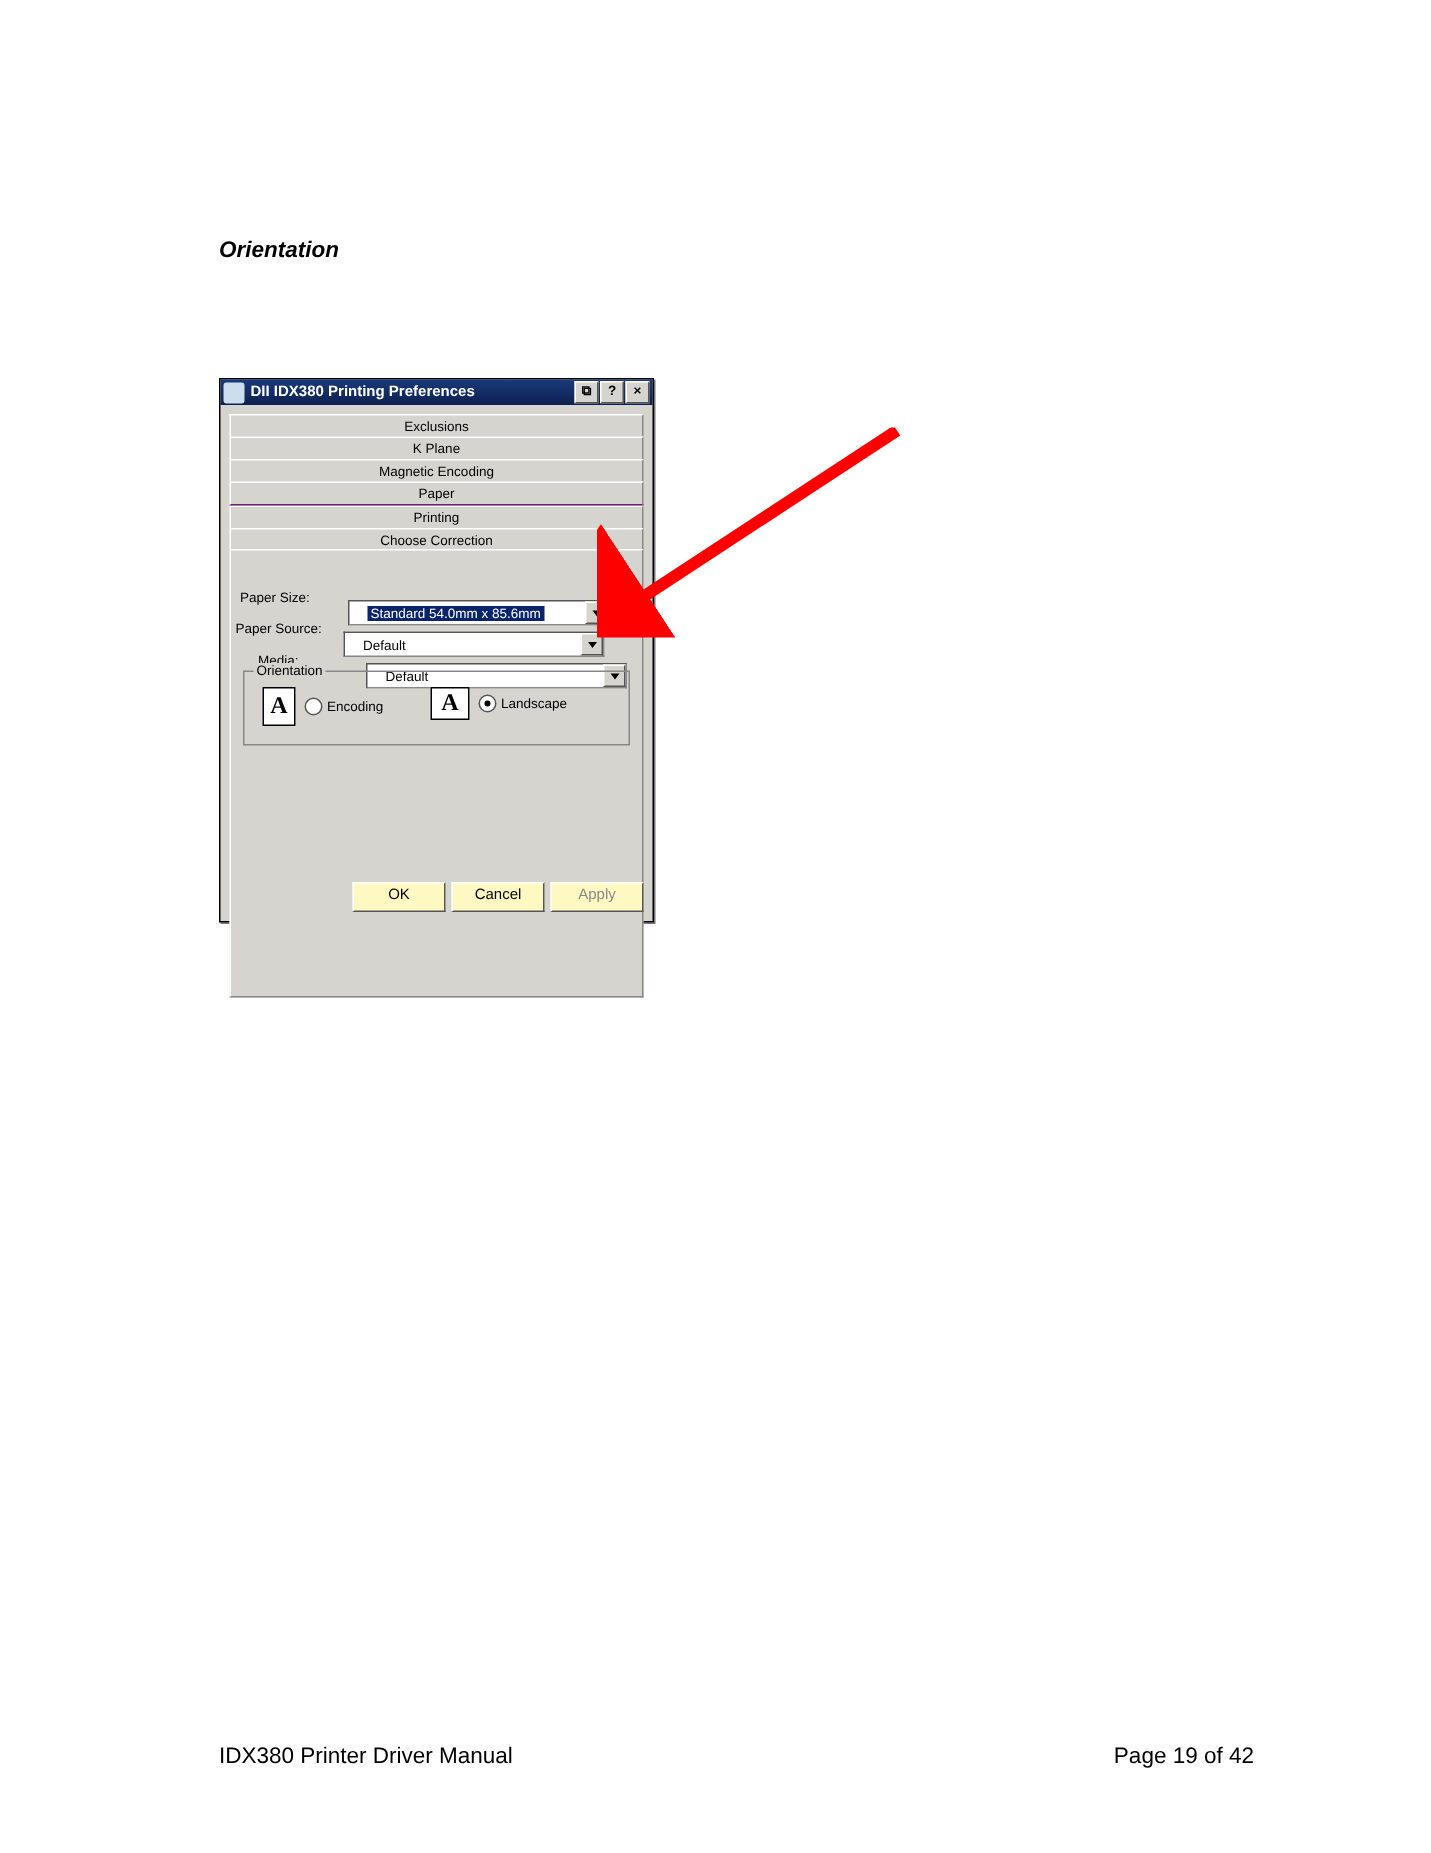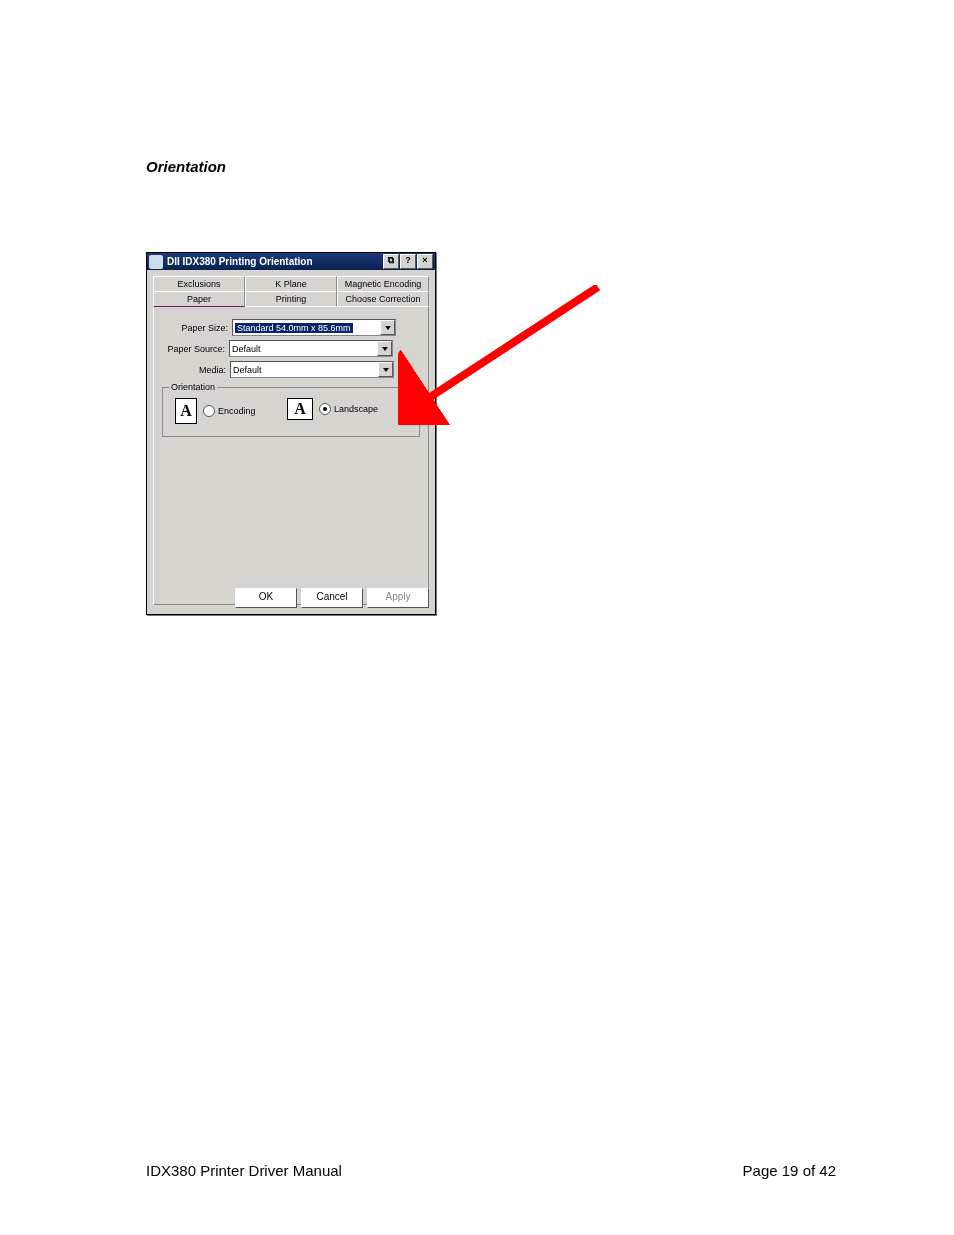--- a/index.html
+++ b/index.html
@@ -72,20 +72,21 @@
   color: #000;
   font-weight: bold;
   font-size: 9px;
 }
 .tab-area {
   position: relative;
   margin: 6px 6px 0 6px;
 }
 .tab-row {
   display: flex;
+  flex-direction: column;
 }
 .tab {
   flex: 1;
   height: 14px;
   background: #d6d4cf;
   border: 1px solid #fff;
   border-right-color: #888;
   border-bottom: none;
   text-align: center;
   line-height: 14px;
@@ -105,36 +106,37 @@
   position: relative;
   margin-top: -1px;
 }
 .field-row {
   position: absolute;
   display: flex;
   align-items: center;
 }
 .field-label {
   width: 68px;
-  text-align: right;
+  text-align: left;
   font-size: 9px;
   padding-right: 4px;
 }
 .field-dropdown {
   width: 160px;
   height: 15px;
   background: #fff;
   border: 1px solid #888;
   border-top-color: #555;
   border-left-color: #555;
   display: flex;
   align-items: center;
-  padding-left: 2px;
-  font-size: 9px;
-  position: relative;
+  padding-left: 12px;
+  font-size: 9px;
+  position: relative;
+  margin-top: 21px;
 }
 .field-dropdown.selected-blue .dd-text {
   background: #0a246a;
   color: #fff;
   padding: 0 2px;
 }
 .dd-arrow {
   position: absolute;
   right: 0;
   top: 0;
@@ -218,21 +220,21 @@
 .button-bar {
   position: absolute;
   bottom: 6px;
   right: 6px;
   display: flex;
   gap: 4px;
 }
 .btn {
   width: 60px;
   height: 18px;
-  background: #ffffff;
+  background: #fef9c3;
   border: 1px solid #fff;
   border-right-color: #555;
   border-bottom-color: #555;
   text-align: center;
   line-height: 16px;
   font-size: 10px;
 }
 .btn.disabled { color: #888; }
 .arrow-annot {
   position: absolute;
@@ -253,21 +255,21 @@
 </head>
 <body>
 
 <div class="page">
   <p class="section-title">Orientation</p>
 </div>
 
 <div class="dialog">
   <div class="titlebar">
     <span class="tb-icon"></span>
-    <span class="tb-title">DII IDX380  Printing Orientation</span>
+    <span class="tb-title">DII IDX380  Printing Preferences</span>
     <span class="tb-btn">⧉</span>
     <span class="tb-btn">?</span>
     <span class="tb-btn">×</span>
   </div>
 
   <div class="tab-area">
     <div class="tab-row">
       <div class="tab">Exclusions</div>
       <div class="tab">K Plane</div>
       <div class="tab">Magnetic Encoding</div>
@@ -289,21 +291,21 @@
       </div>
 
       <div class="field-row" style="top:33px; left:3px;">
         <div class="field-label">Paper Source:</div>
         <div class="field-dropdown">
           <span class="dd-text">Default</span>
           <span class="dd-arrow"></span>
         </div>
       </div>
 
-      <div class="field-row" style="top:54px; left:4px;">
+      <div class="field-row" style="top:54px; left:18px;">
         <div class="field-label">Media:</div>
         <div class="field-dropdown">
           <span class="dd-text">Default</span>
           <span class="dd-arrow"></span>
         </div>
       </div>
 
       <div class="groupbox">
         <span class="gb-label">Orientation</span>
 

